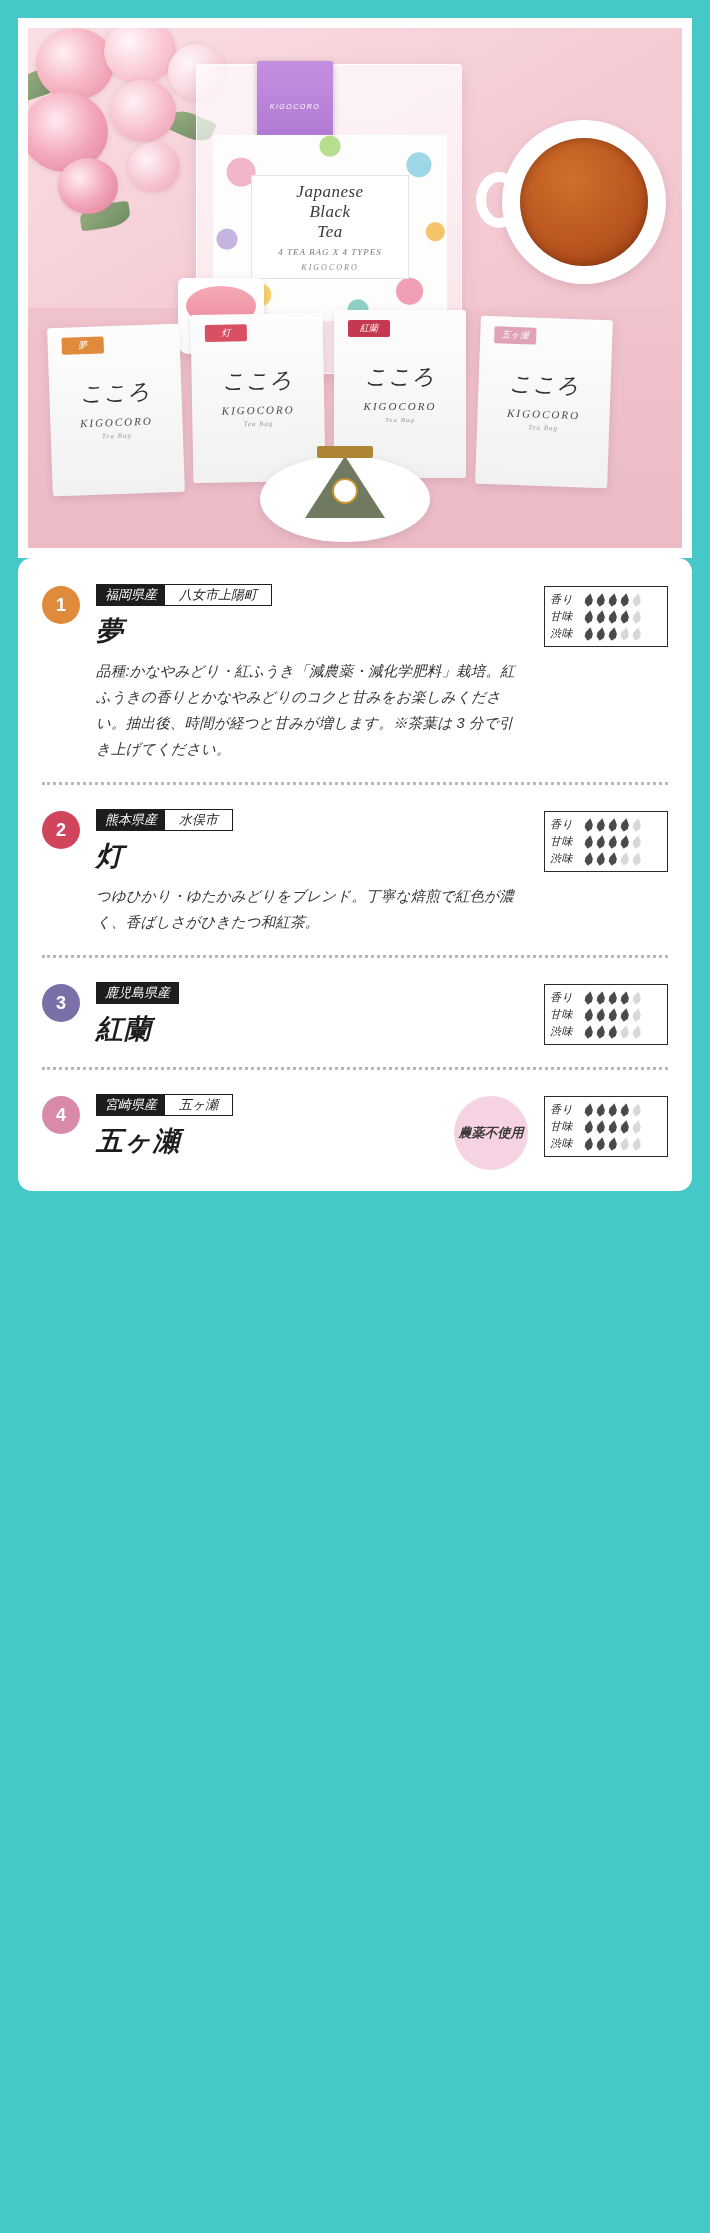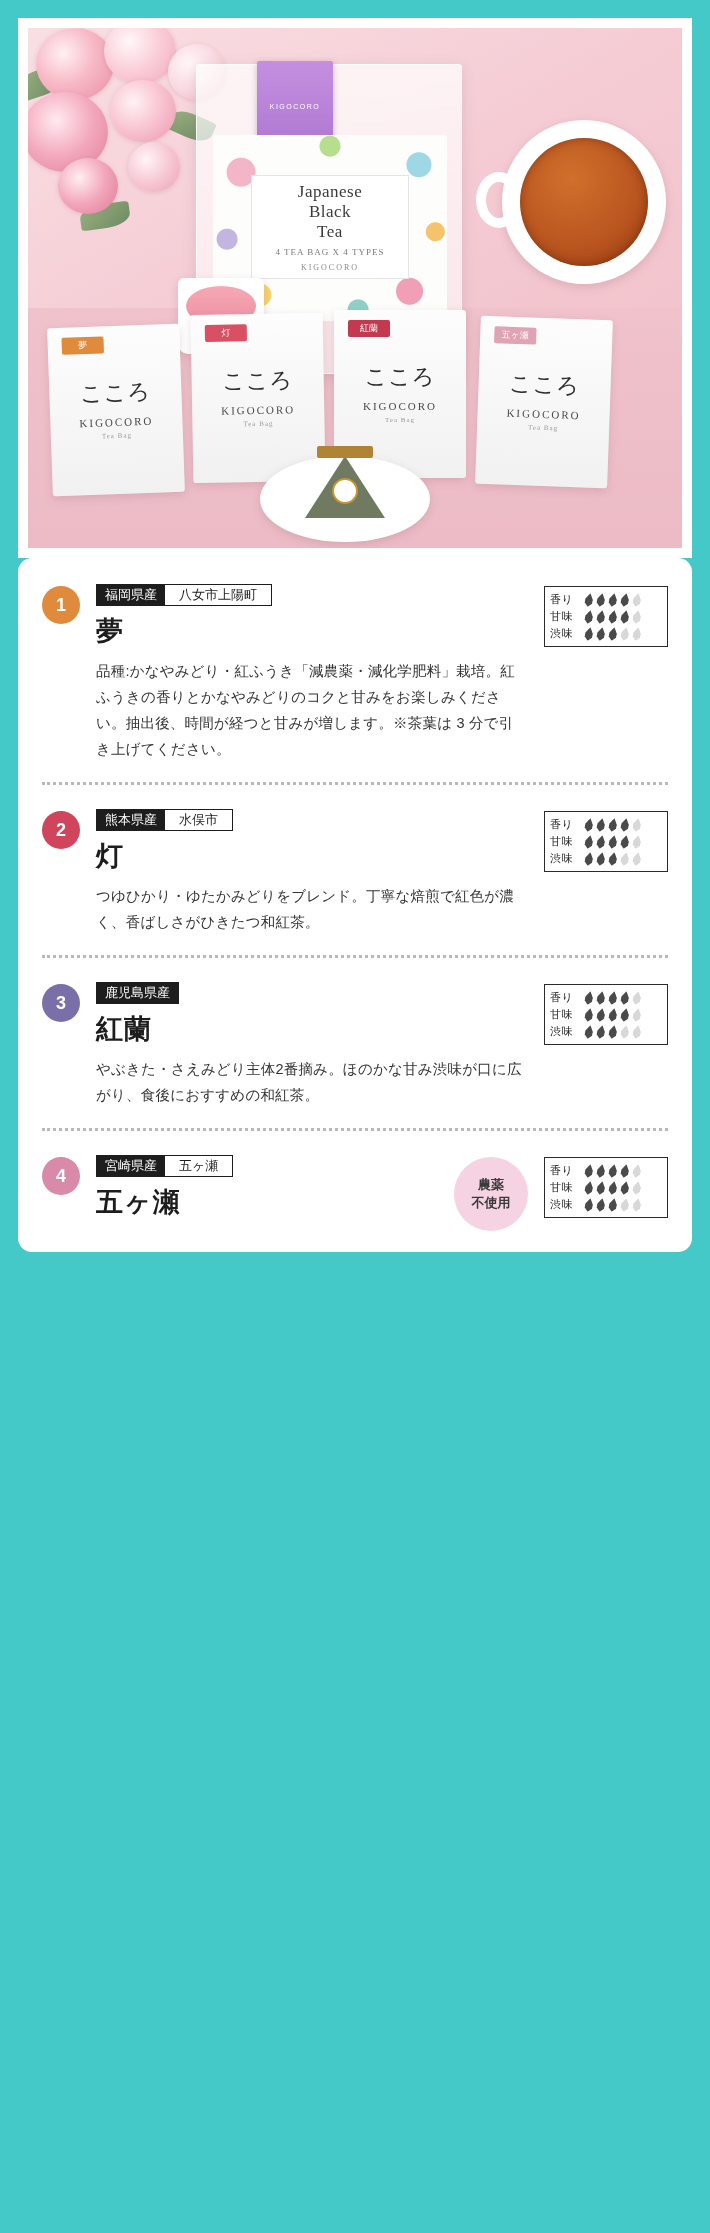--- a/index.html
+++ b/index.html
@@ -23,20 +23,21 @@
     background: #ffffff;
     padding: 10px;
     position: relative;
   }
   .hero-photo {
     width: 654px;
     height: 520px;
     position: relative;
     overflow: hidden;
     background: linear-gradient(160deg, #f7d9de 0%, #f6cdd4 40%, #f3c4cd 70%, #eebfc8 100%);
+    font-style: italic;
   }
   
   .hero-bg-top {
     position: absolute; left: 0; top: 0; width: 100%; height: 300px;
     background: linear-gradient(150deg,#f9dfe3 0%, #f5ccd4 55%, #f2c3cc 100%);
   }
   .hero-bg-bottom {
     position: absolute; left: 0; bottom: 0; width: 100%; height: 240px;
     background: linear-gradient(180deg,#f0c2cb 0%, #ecbbc6 100%);
   }
@@ -252,21 +253,21 @@
   .item + .item { margin-top: 22px; }
   .divider {
     border-top: 3px dotted #b8b8b8; margin: 20px 0 0 0; height: 0;
   }
   .num {
     position: absolute; left: 0; top: 2px;
     width: 38px; height: 38px; border-radius: 50%;
     color: #fff; font-size: 18px; font-weight: bold;
     display: flex; align-items: center; justify-content: center;
   }
-  .item-body { margin-left: 54px; padding-right: 140px; position: relative; }
+  .item-body { margin-left: 54px; padding-right: 140px; position: relative; font-style: italic; }
   .origin {
     display: inline-flex; align-items: stretch;
     border: 1px solid #1d1d1d; height: 22px;
     font-size: 13px; line-height: 20px;
   }
   .origin .pref { padding: 0 8px; background: #1d1d1d; color: #ffffff; }
   .origin .town { padding: 0 14px; background: #ffffff; color: #1d1d1d; text-align: right; }
   .name {
     margin-top: 7px; font-size: 27px; font-weight: bold; color: #1d1d1d; letter-spacing: 1px;
   }
@@ -288,21 +289,21 @@
     background: #d8d8d8;
     clip-path: polygon(50% 0%, 88% 45%, 88% 72%, 50% 100%, 12% 72%, 12% 45%);
     transform: rotate(12deg);
   }
   .drop.on { background: #4a4a4a; }
 
   .no-chem {
     position: absolute; right: 140px; top: 2px;
     width: 74px; height: 74px; border-radius: 50%;
     background: #f6d3e2; color: #3a3a3a;
-    display: flex; flex-direction: column; align-items: center; justify-content: center;
+    display: flex; flex-direction: row; align-items: center; justify-content: center;
     font-size: 13px; line-height: 18px; font-weight: bold;
   }
   .item.has-chem .item-body { padding-right: 230px; }
 </style>
 </head>
 <body>
 
 <div class="page">
 
   <div class="hero">
@@ -487,23 +488,20 @@
     </div>
 
     <div class="item">
       <div class="num" style="background:#7b6fa8">3</div>
       <div class="item-body">
         <div class="origin single">
           <span class="pref">鹿児島県産</span>
 
         </div>
         <div class="name">紅蘭</div>
-        <div class="desc">
-            <p>やぶきた・さえみどり主体2番摘み。ほのかな甘み渋味が口に広がり、食後におすすめの和紅茶。</p>
-          </div>
         <div class="meter">
           <div class="meter-row">
             <span class="lab">香り</span>
             <span class="drops">
                 <span class="drop on"></span>
                 <span class="drop on"></span>
                 <span class="drop on"></span>
                 <span class="drop on"></span>
                 <span class="drop"></span>
               </span>

